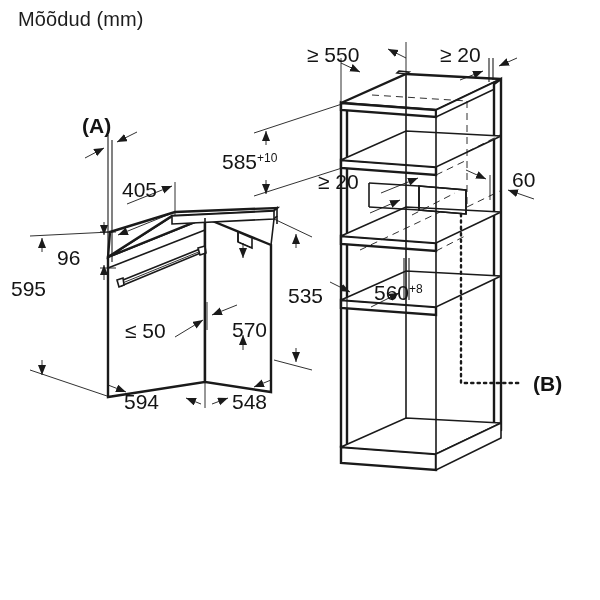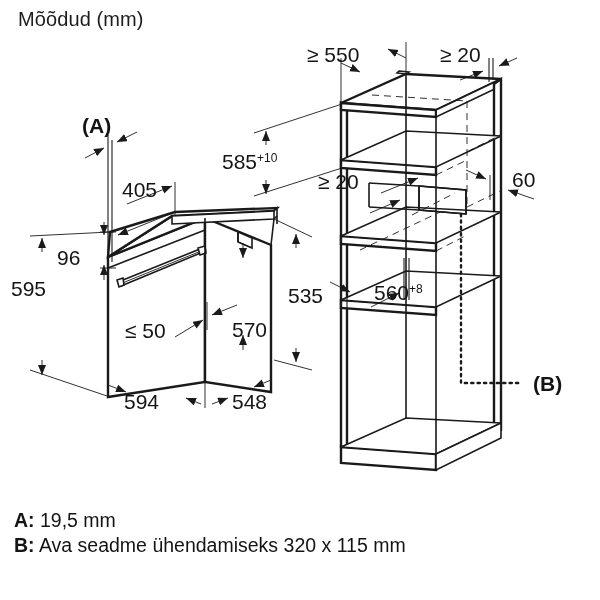--- a/index.html
+++ b/index.html
@@ -291,24 +291,14 @@
         <text class="dim-label" x="374" y="300"><tspan>560</tspan><tspan class="dim-sup" dy="-7">+8</tspan></text>
       </g>
 
       <g>
         <path class="ln dot" d="M461,214 L461,383 L521,383"></path>
         <text class="ref-label" x="533" y="391">(B)</text>
       </g>
     </g>
   </svg>
 
-  <div class="notes">
-    <div class="note-row">
-      <span class="note-key">A:</span>
-      <span>19,5 mm</span>
-    </div>
-    <div class="note-row">
-      <span class="note-key">B:</span>
-      <span>Ava seadme ühendamiseks 320 x 115 mm</span>
-    </div>
-  </div>
 
 </div>
 
 </body></html>

